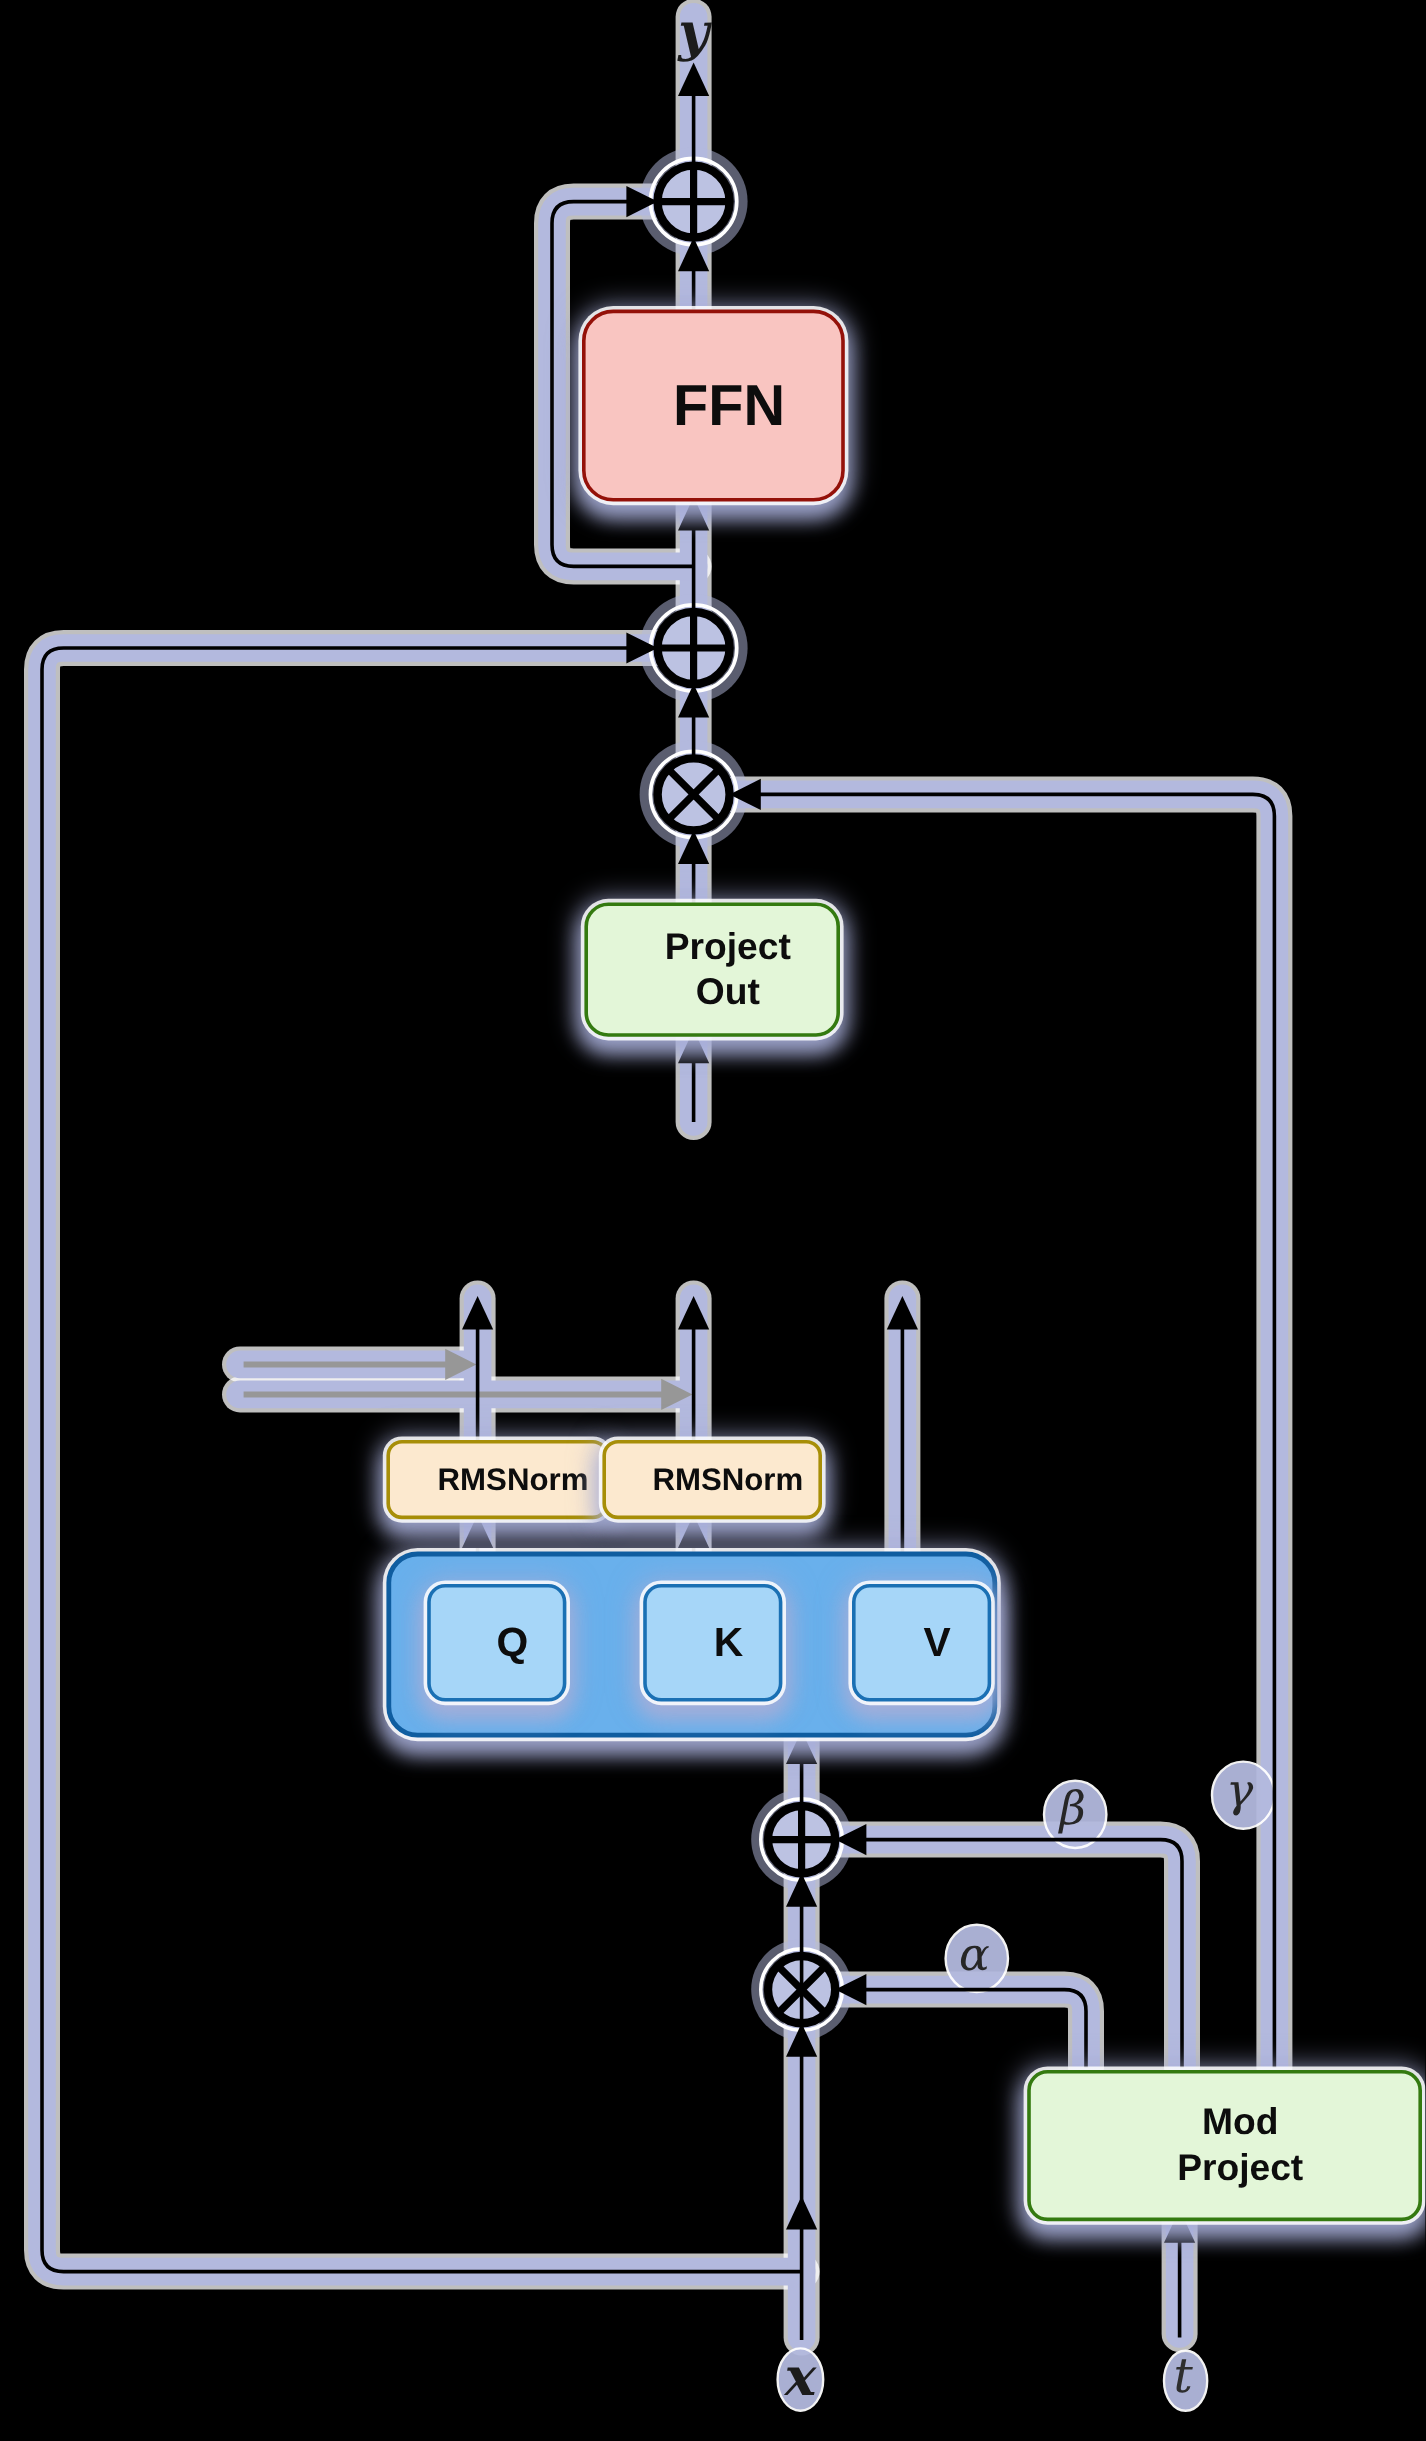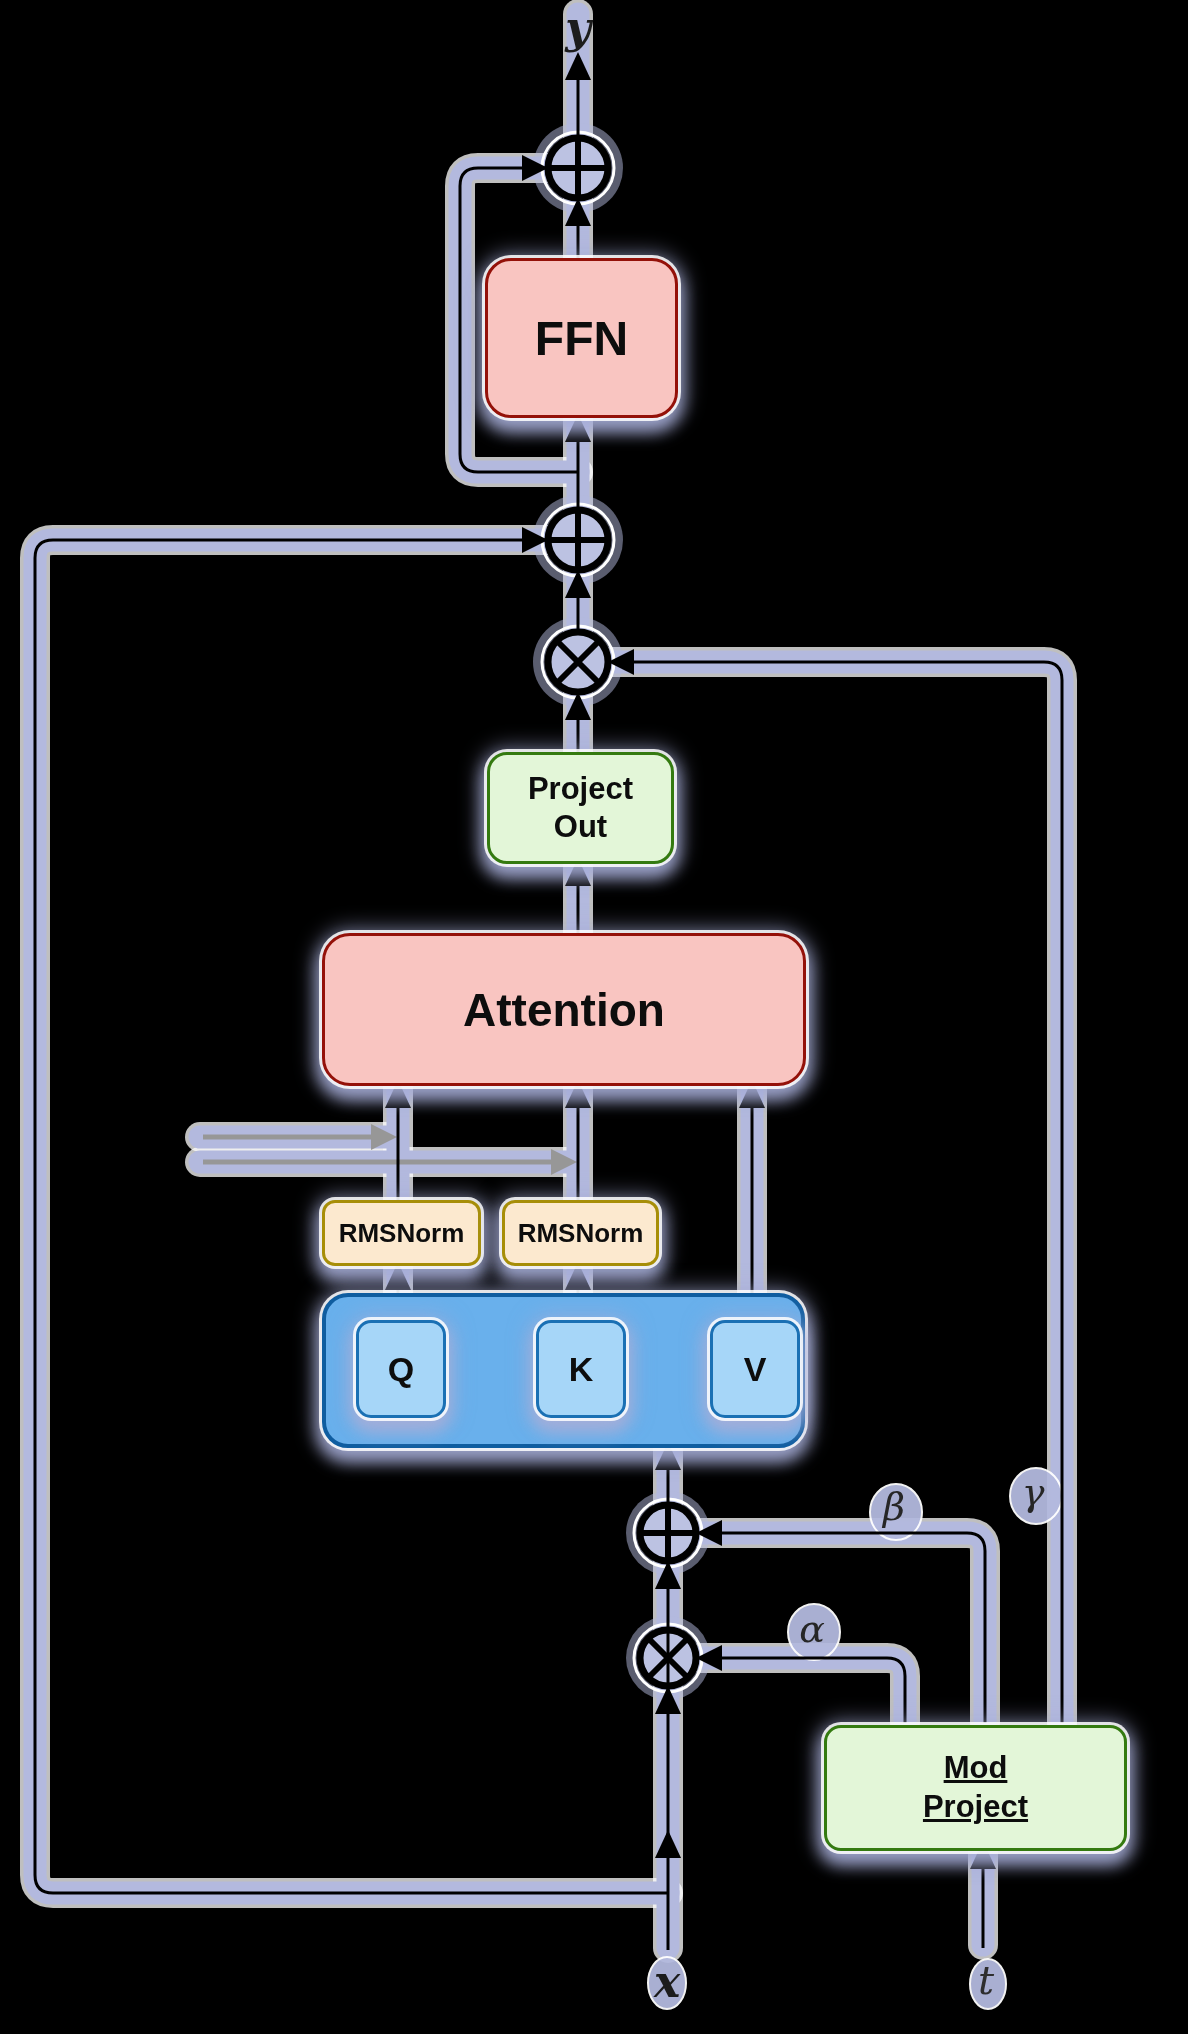--- a/index.html
+++ b/index.html
@@ -29,40 +29,41 @@
   .arrow{fill:var(--ink);}
   .gray-line{stroke:var(--gray-line); stroke-width:5; fill:none;}
   .gray-arrow{fill:var(--gray-line);}
 
   .block{
     position:absolute; z-index:2; display:flex; align-items:center; justify-content:center;
     text-align:center; font-weight:bold; color:var(--text-dark);
     box-shadow:0 0 0 3px rgba(255,255,255,.85),
                0 10px 16px 4px rgba(167,174,216,.85),
                0 2px 20px 8px rgba(167,174,216,.5);
+    padding-left:26px;
   }
   .pink{background:var(--pink-fill); border:3.5px solid var(--pink-border);}
   .green{background:var(--green-fill); border:3.5px solid var(--green-border);}
   .gold{background:var(--gold-fill); border:3px solid var(--gold-border);}
   .rope{background:var(--rope-fill); border:3.5px solid var(--rope-border); color:#3f3f3f;}
   .bluebox{background:var(--blue-fill); border:4px solid var(--blue-border);}
   .blueinner{background:var(--blue-inner-fill); border:3px solid var(--blue-inner-border);}
 
   .ffn{left:485px; top:258px; width:187px; height:154px; border-radius:26px; font-size:48px;}
   .attention{left:322px; top:933px; width:478px; height:147px; border-radius:28px; font-size:46px;}
   .project-out{left:487px; top:752px; width:181px; height:106px; border-radius:20px; font-size:31px; line-height:1.22;}
   .rope-box{left:55px; top:1098px; width:148px; height:97px; border-radius:22px; font-size:40px;}
   .rmsnorm-q{left:322px; top:1200px; width:153px; height:60px; border-radius:13px; font-size:26px;}
   .rmsnorm-k{left:502px; top:1200px; width:151px; height:60px; border-radius:13px; font-size:26px;}
   .qkv{left:322px; top:1293px; width:475px; height:147px; border-radius:26px;}
   .qbox{left:356px; top:1320px; width:84px; height:92px; border-radius:15px; font-size:34px;}
   .kbox{left:536px; top:1320px; width:84px; height:92px; border-radius:15px; font-size:34px;}
   .vbox{left:710px; top:1320px; width:84px; height:92px; border-radius:15px; font-size:34px;}
   .norm{left:578px; top:1742px; width:180px; height:88px; border-radius:15px; font-size:34px;}
-  .mod-project{left:824px; top:1725px; width:297px; height:120px; border-radius:17px; font-size:31px; line-height:1.25;text-decoration:underline;}
+  .mod-project{left:856px; top:1725px; width:297px; height:120px; border-radius:17px; font-size:31px; line-height:1.25;}
 
   .math-label{
     position:absolute; z-index:3; transform:translate(-50%,-50%);
     font-family:"DejaVu Serif", serif; font-style:italic; color:#1c1c1c;
   }
   .var-xy{font-size:44px; font-weight:bold;}
   .var-t{font-size:40px; color:#2e2e2e;}
   .greek{font-size:38px; color:#262626;}
   .lbl-y{left:578px; top:27px;}
   .lbl-x{left:667px; top:1981px;}
@@ -202,23 +203,20 @@
     <span>FFN</span>
   </div>
 
   <div class="block green project-out">
     <span>
       <span>Project</span><br>
       <span>Out</span>
     </span>
   </div>
 
-  <div class="block pink attention">
-    <span>Attention</span>
-  </div>
 
 
   <div class="block gold rmsnorm-q">
     <span>RMSNorm</span>
   </div>
 
   <div class="block gold rmsnorm-k">
     <span>RMSNorm</span>
   </div>
 

